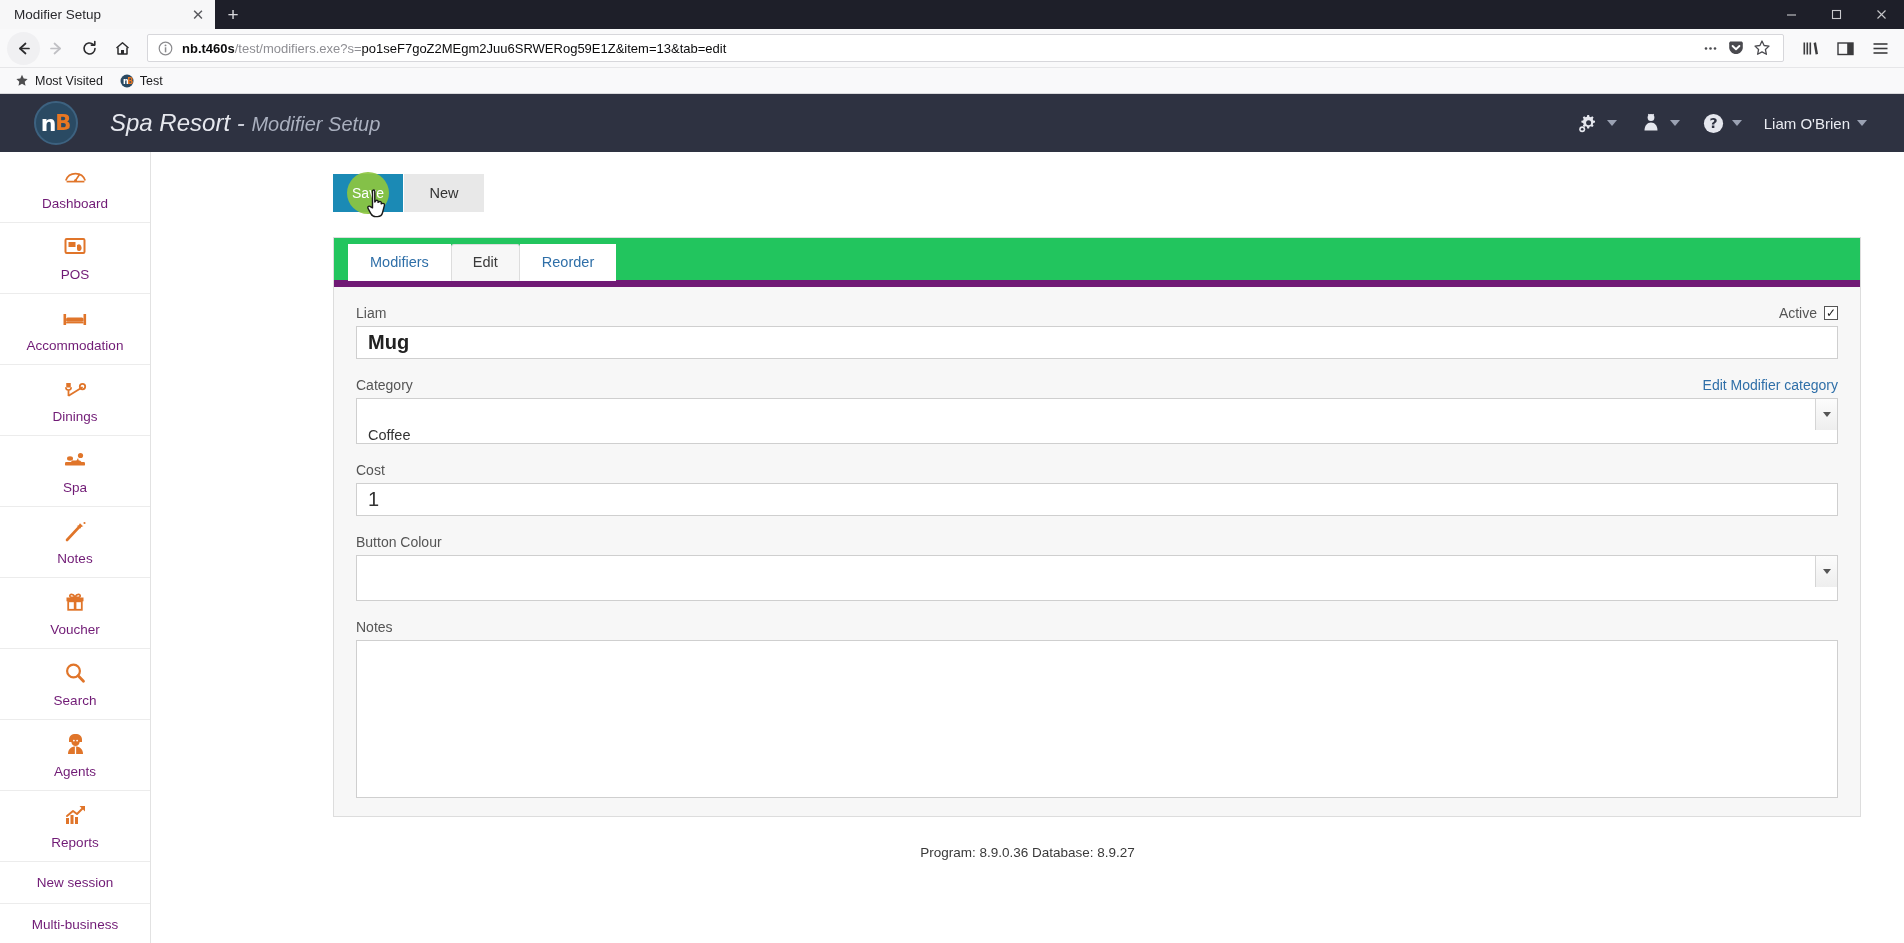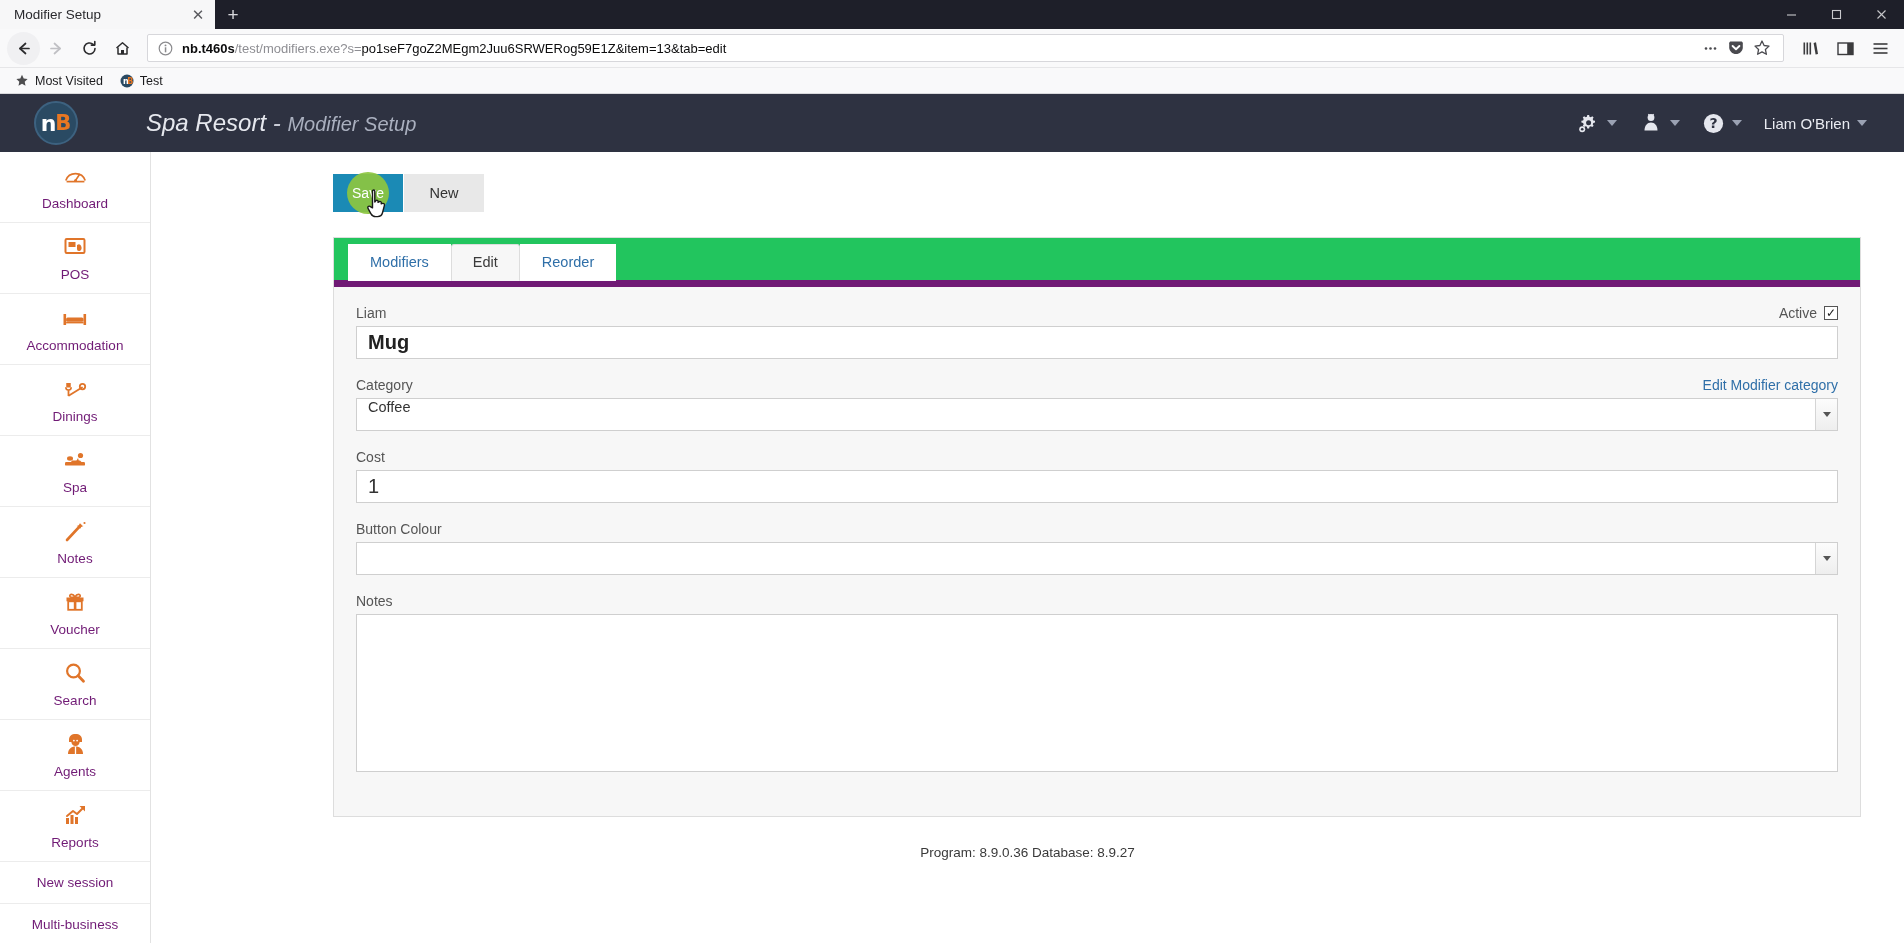--- a/index.html
+++ b/index.html
@@ -131,21 +131,21 @@
   .logo-n {
     color: #ffffff; font-size: 22px; font-weight: bold;
     font-family: "DejaVu Sans", sans-serif;
     letter-spacing: -1px;
   }
   .logo-b {
     color: #e87722; font-size: 21px; font-weight: bold;
     font-family: "DejaVu Sans", sans-serif;
   }
   .app-title {
-    margin-left: 68px;
+    margin-left: 32px;
     font-size: 24px; font-style: italic; color: #c9ccd6;
     white-space: nowrap;
   }
   .app-title .resort { color: #e6e8ee; font-weight: normal; }
   .app-title .sub { font-size: 20px; color: #aab0bf; }
 
   .header-right {
     margin-left: auto; display: flex; align-items: center;
     padding-right: 28px; gap: 4px;
   }
@@ -253,24 +253,24 @@
   .inp {
     width: 100%; height: 33px;
     border: 1px solid #cfcfcf; background: #ffffff;
     padding: 0 11px; font-size: 20px; color: #333;
     font-family: "Liberation Sans", sans-serif;
     display: flex; align-items: center;
     margin-bottom: 18px;
   }
   .inp.bold { font-weight: bold; color: #222; }
   .sel {
-    width: 100%; height: 33px;
+    width: 100%; height: 46px;
     border: 1px solid #cfcfcf; background: #ffffff;
     padding: 0 11px; font-size: 14.5px; color: #333;
-    display: flex; align-items: flex-start;
+    display: flex; align-items: flex-end;
     margin-bottom: 18px; position: relative;
   }
   .sel .arrowbox {
     position: absolute; right: 0; top: 0; width: 22px; height: 31px;
     background: linear-gradient(#fcfcfc,#eeeeee);
     border-left: 1px solid #d5d5d5;
     display: flex; align-items: center; justify-content: center;
   }
   .sel .arrowbox i {
     width: 0; height: 0;

